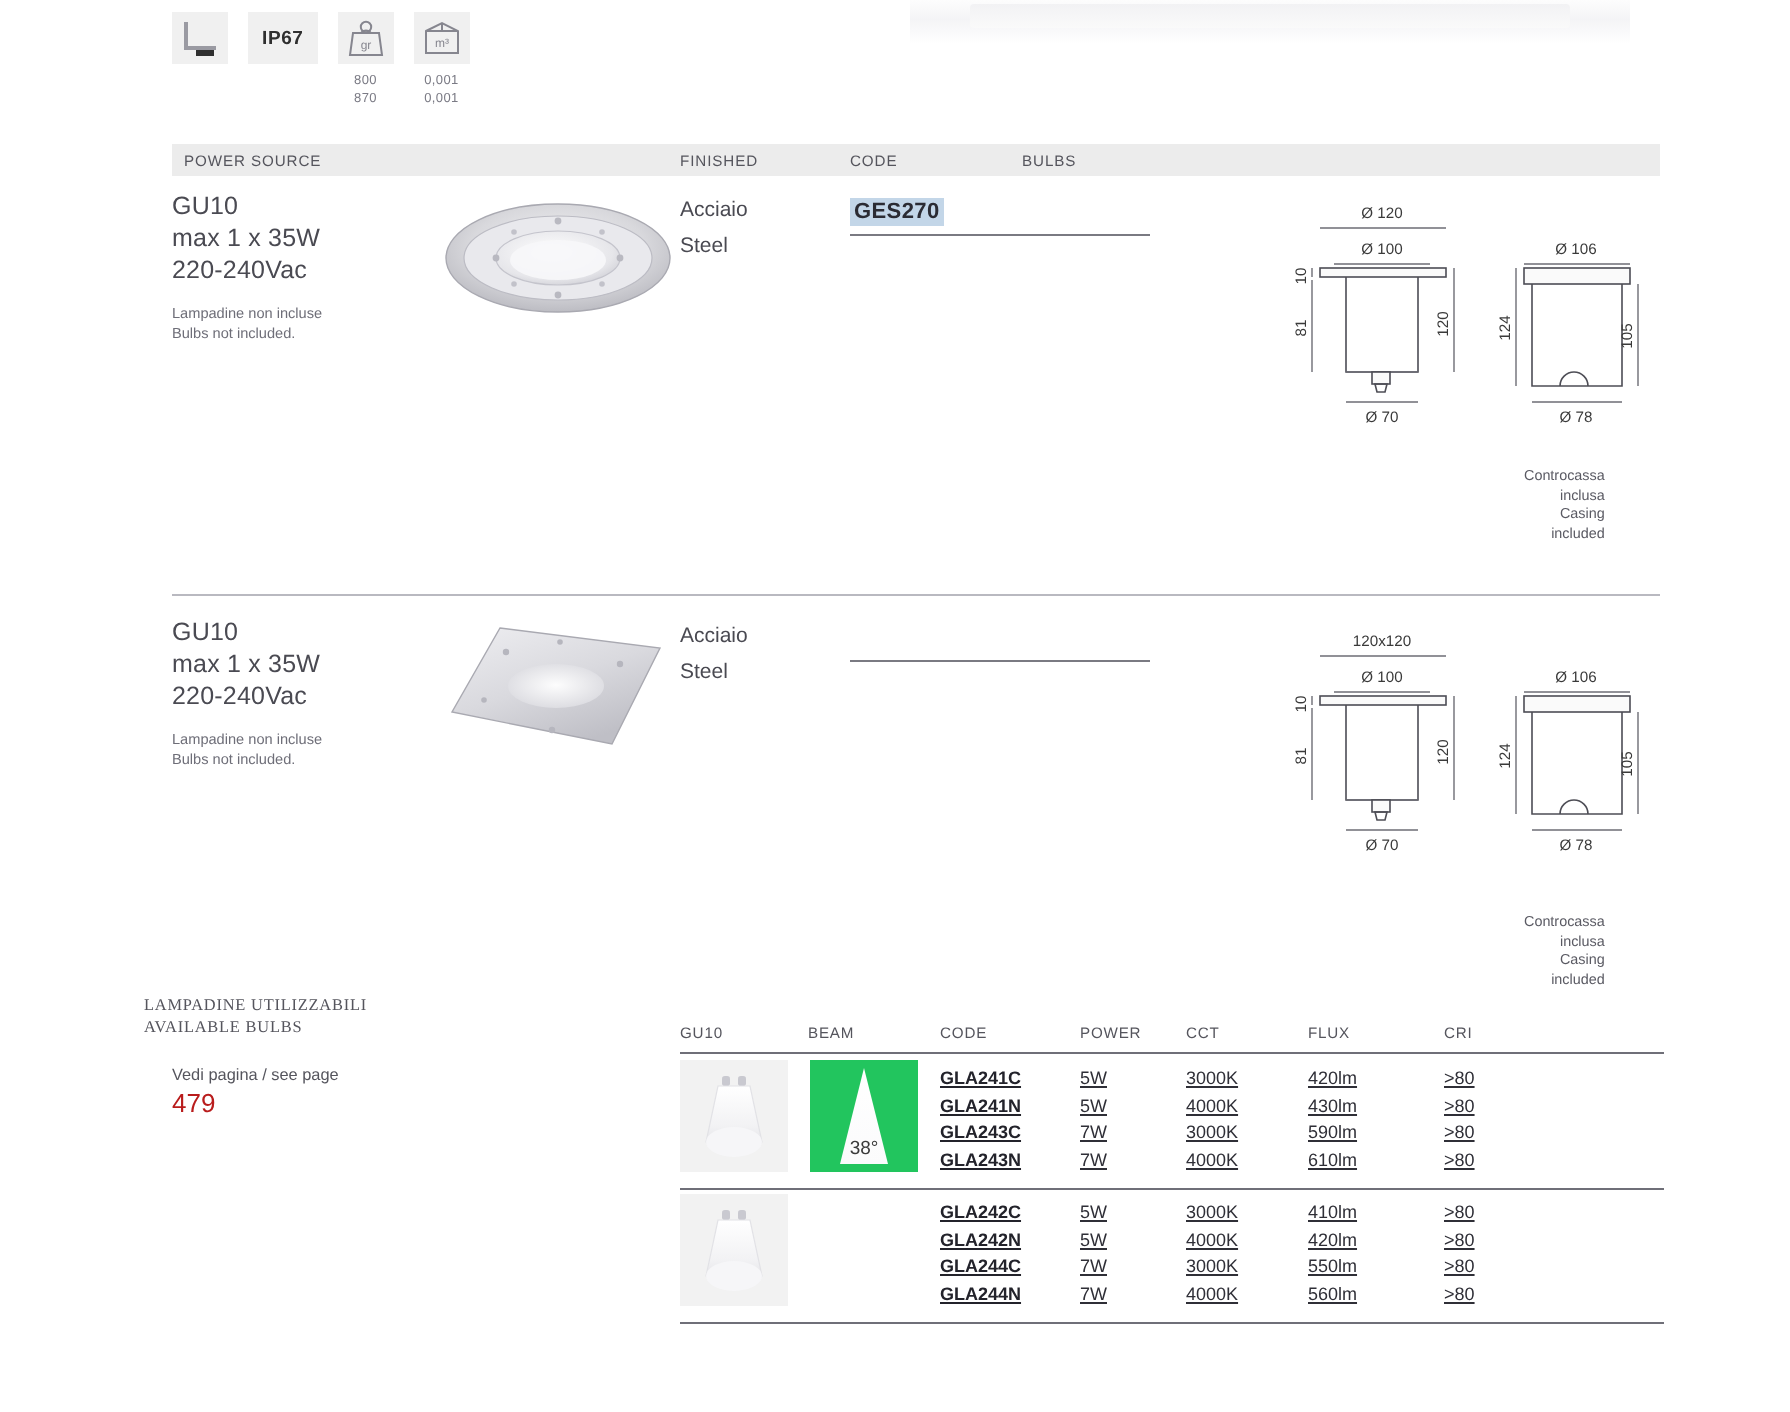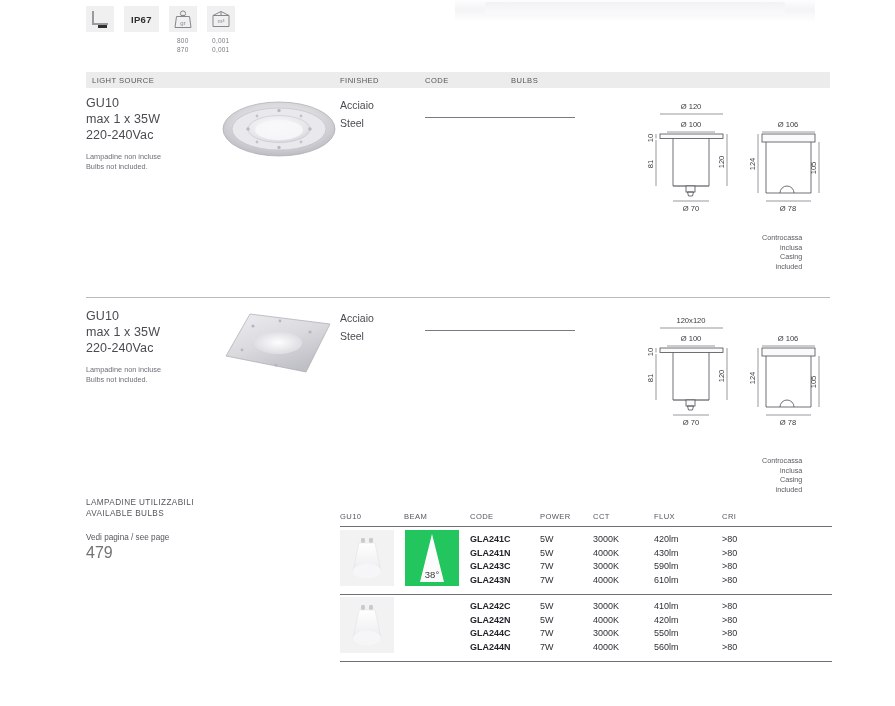--- a/index.html
+++ b/index.html
@@ -74,32 +74,32 @@
   .dim-t { font-size: 7.6px; fill: #3a3a3a; font-family: "Liberation Sans", sans-serif; }
   .dim-l { stroke: #6d6d75; stroke-width: .7; }
   .out   { stroke: #4d4d55; stroke-width: .8; fill: none; }
   .outf  { stroke: #4d4d55; stroke-width: .8; fill: #fafafa; }
 
   .casing-note {
     position: absolute; font-size: 7.2px; color: #5a5a63; line-height: 9.6px; text-align: right;
   }
 
   
-  .ab-title { position: absolute; left: 86px; font-size: 8.2px; color: #55555d; line-height: 10.5px; letter-spacing: .4px; }
+  .ab-title { position: absolute; left: 72px; font-size: 8.2px; color: #55555d; line-height: 10.5px; letter-spacing: .4px; font-family: Liberation Serif, serif; }
   .ab-see   { position: absolute; left: 86px; font-size: 8.2px; color: #55555d; line-height: 13px; }
-  .ab-page  { position: absolute; left: 86px; font-size: 16px; color: #737373; }
+  .ab-page  { position: absolute; left: 86px; font-size: 13px; color: #b91c1c; }
 
   .bt-hdr { position: absolute; font-size: 7.6px; color: #55555d; letter-spacing: .4px; }
   .bt-rule { position: absolute; height: 1px; background: #6f6f78; }
 
   .thumb-box { position: absolute; width: 54px; height: 56px; background: #f2f2f2; }
   .beam-box  { position: absolute; width: 54px; height: 56px; background: #22c55e; }
   .beam-ang  { position: absolute; bottom: 6px; width: 100%; text-align: center; font-size: 9.5px; color: #3a3a3a; }
 
-  .bt-cell { position: absolute; font-size: 9px; color: #2f2f37; line-height: 13.6px; white-space: pre; }
+  .bt-cell { position: absolute; font-size: 9px; color: #2f2f37; line-height: 13.6px; white-space: pre; text-decoration: underline; }
   .bt-code { font-weight: bold; color: #23232b; }
 </style>
 </head>
 <body>
 
 <div class="page">
 
   <div class="top-photo"></div>
 
   <div class="icon-strip">
@@ -140,21 +140,21 @@
       </div>
       <div class="icn-vals">
         <div>0,001</div>
         <div>0,001</div>
       </div>
     </div>
 
   </div>
 
   <div class="hdr-bar" style="top:72px;">
-    <span style="left:6px;">LIGHT SOURCE</span>
+    <span style="left:6px;">POWER SOURCE</span>
     <span style="left:254px;">FINISHED</span>
     <span style="left:339px;">CODE</span>
     <span style="left:425px;">BULBS</span>
   </div>
 
   <div class="col-src" style="top:95px;">
     <div class="p-title">GU10</div>
     <div class="p-title">max 1 x 35W</div>
     <div class="p-title">220-240Vac</div>
     <div class="p-note">
@@ -190,20 +190,24 @@
       <circle cx="35" cy="46" r="1.4" fill="#c2c2ca"></circle>
       <circle cx="79" cy="46" r="1.4" fill="#c2c2ca"></circle>
     </svg>
   </div>
 
   <div class="col-fin" style="top:96px;">
     <div>Acciaio</div>
     <div>Steel</div>
   </div>
 
+  <div class="code-cell" style="top:96px;">
+    <span class="code-txt sel">GES270</span>
+    
+  </div>
   <div class="code-rule" style="top:117px;"></div>
 
   <div class="dwg" style="left:645px; top:98px;">
     <svg width="190" height="118" viewBox="0 0 190 118">
 
       <text class="dim-t" x="46" y="11" text-anchor="middle">Ø 120</text>
       <line class="dim-l" x1="15" y1="16" x2="78" y2="16"></line>
 
       <text class="dim-t" x="46" y="29" text-anchor="middle">Ø 100</text>
       <line class="dim-l" x1="22" y1="34" x2="70" y2="34"></line>

